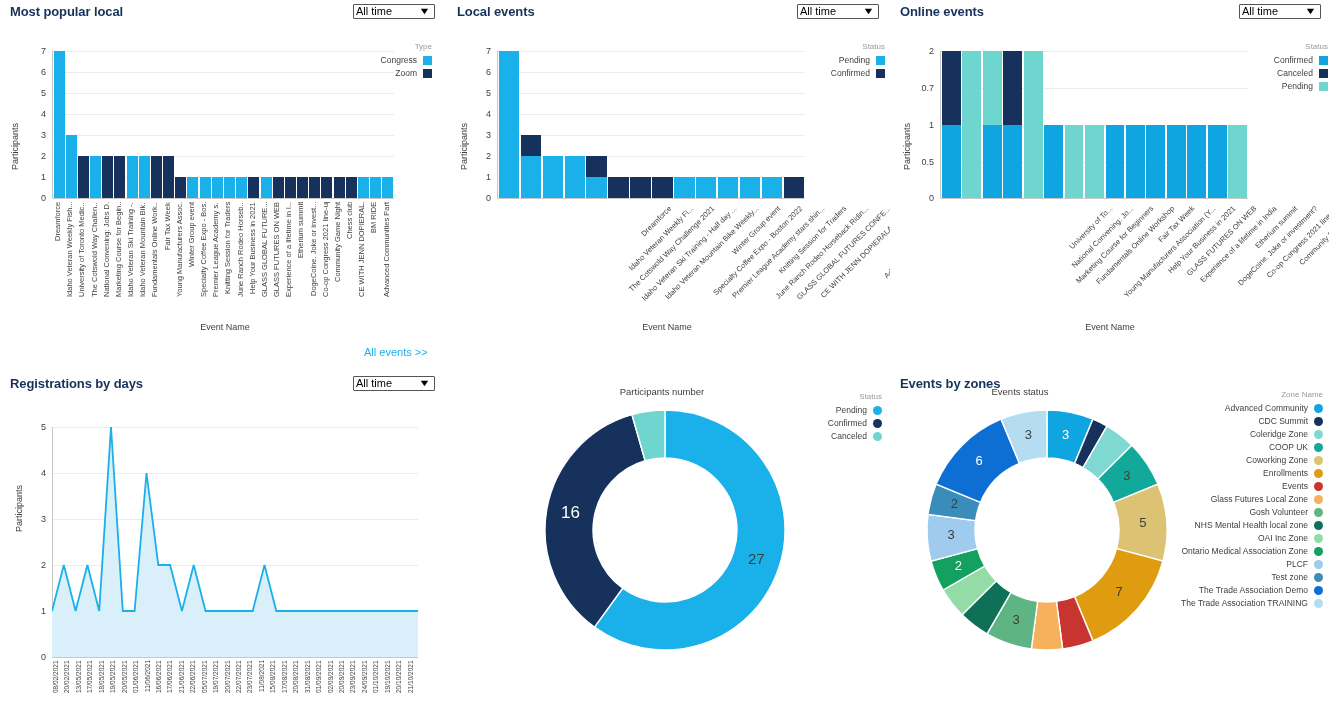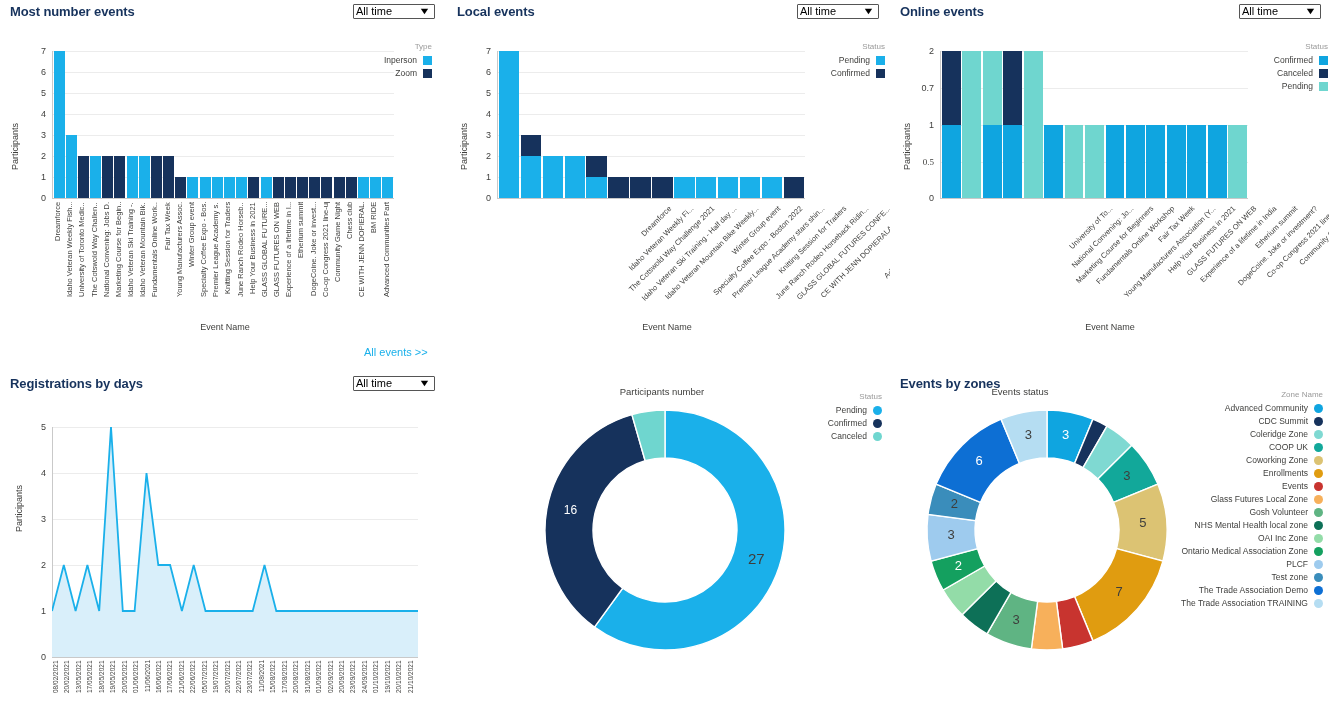--- a/index.html
+++ b/index.html
@@ -91,21 +91,21 @@
 
   .area-svg { position: absolute; }
 </style>
 </head>
 <body>
 
 <div class="dashboard">
 
   <div class="panel" style="left:0;top:0;width:443px;height:368px;">
     <div class="panel-header">
-      <div class="panel-title">Most number events</div>
+      <div class="panel-title">Most popular local</div>
       <div class="time-select">
         <span>All time</span>
         <span class="caret">▼</span>
       </div>
     </div>
 
     <div class="chart-area" style="left:0;top:22px;width:443px;height:320px;">
       <div class="y-axis-title" style="left:10px;top:148px;">Participants</div>
       <div class="tick" style="left:28px;top:24px;width:18px;">7</div>
       <div class="tick" style="left:28px;top:45px;width:18px;">6</div>
@@ -240,21 +240,21 @@
           <div class="xlab-v" style="flex: 1 1 0px; height: 95px;">Chess club</div>
           <div class="xlab-v" style="flex: 1 1 0px; height: 95px;">CE WITH JENN DOPIERAL...</div>
           <div class="xlab-v" style="flex: 1 1 0px; height: 95px;">BM RIDE</div>
           <div class="xlab-v" style="flex: 1 1 0px; height: 95px;">Advanced Communities Party</div>
         </div>
       <div class="axis-label" style="left:140px;top:300px;width:170px;">Event Name</div>
 
       <div class="legend" id="legend-most-popular" style="left:336px;top:20px;width:96px;">
         <div class="legend-title">Type</div>
       <div class="legend-row">
-            <span>Inperson</span>
+            <span>Congress</span>
             <span class="legend-swatch-sq" style="background: rgb(26, 176, 234);"></span>
           </div>
           <div class="legend-row">
             <span>Zoom</span>
             <span class="legend-swatch-sq" style="background: rgb(22, 50, 92);"></span>
           </div>
         </div>
     </div>
 
     <div class="all-events-link" style="left:364px;top:346px;">All events &gt;&gt;</div>
@@ -377,21 +377,21 @@
         <span>All time</span>
         <span class="caret">▼</span>
       </div>
     </div>
 
     <div class="chart-area" style="left:0;top:22px;width:439px;height:320px;">
       <div class="y-axis-title" style="left:12px;top:148px;">Participants</div>
       <div class="tick" style="left:18px;top:24px;width:26px;">2</div>
       <div class="tick" style="left:18px;top:61px;width:26px;">0.7</div>
       <div class="tick" style="left:18px;top:98px;width:26px;">1</div>
-      <div class="tick" style="left:18px;top:135px;width:26px;font-family:Liberation Serif, serif;">0.5</div>
+      <div class="tick" style="left:18px;top:135px;width:26px;">0.5</div>
       <div class="tick" style="left:18px;top:171px;width:26px;">0</div>
 
       <div class="gridline" style="left:50px;top:29px;width:308px;"></div>
       <div class="gridline" style="left:50px;top:66px;width:308px;"></div>
       <div class="gridline" style="left:50px;top:103px;width:308px;"></div>
       <div class="gridline" style="left:50px;top:140px;width:308px;"></div>
       <div class="axis-line" style="left:50px;top:176px;width:308px;height:1px;"></div>
       <div class="axis-line" style="left:50px;top:29px;width:1px;height:147px;"></div>
 
       <div class="bars" id="bars-online" style="left:51px;top:29px;width:307px;height:147px;">
@@ -560,21 +560,21 @@
         </path>
         <path d="M 54.46576972490324 222.0820393249937 A 120 120 0 0 1 91.92351730196003 9.648596487401761 L 105.15411038117603 55.789157892441054 A 72 72 0 0 0 82.67946183494195 183.2492235949962 Z" fill="#16325c" stroke="#ffffff" stroke-width="1.4">
           <title>Confirmed: 16</title>
         </path>
         <path d="M 91.92351730196003 9.648596487401761 A 120 120 0 0 1 124.99999999999997 5 L 124.99999999999999 53 A 72 72 0 0 0 105.15411038117603 55.789157892441054 Z" fill="#6fd6cf" stroke="#ffffff" stroke-width="1.4">
           <title>Canceled: 2</title>
         </path>
       </svg>
     <div id="slicelabels-participants" style="position:absolute;left:93px;top:33px;width:250px;height:250px;">
         <div class="slice-label" style="left: 202.301px; top: 144.666px; width: 28px; text-align: center; color: rgb(62, 62, 60); font-size: 15px;">27</div>
-        <div class="slice-label" style="left: 16.4585px; top: 98.3298px; width: 28px; text-align: center; color: rgb(255, 255, 255); font-size: 12px;">16</div>
+        <div class="slice-label" style="left: 16.4585px; top: 98.3298px; width: 28px; text-align: center; color: rgb(255, 255, 255); font-size: 17px;">16</div>
       </div>
 
     <div class="legend" id="legend-participants" style="left:315px;top:20px;width:120px;">
       <div class="legend-title">Status</div>
     <div class="legend-row">
           <span>Pending</span>
           <span class="legend-swatch-dot" style="background: rgb(26, 176, 234);"></span>
         </div>
         <div class="legend-row">
           <span>Confirmed</span>

